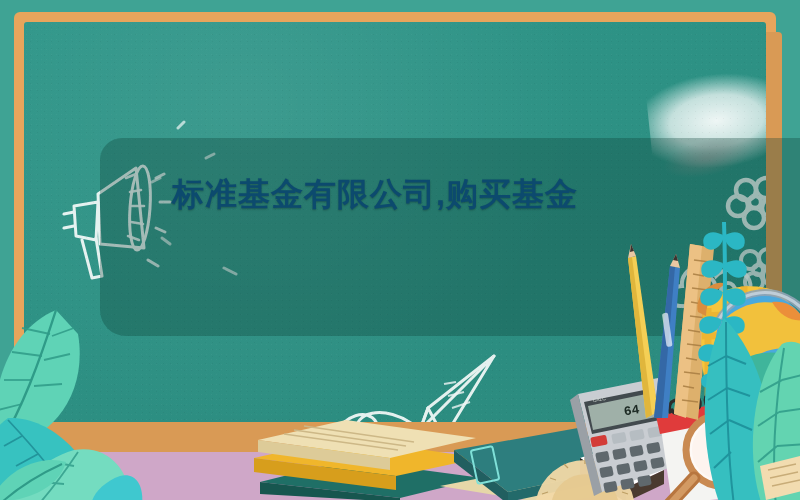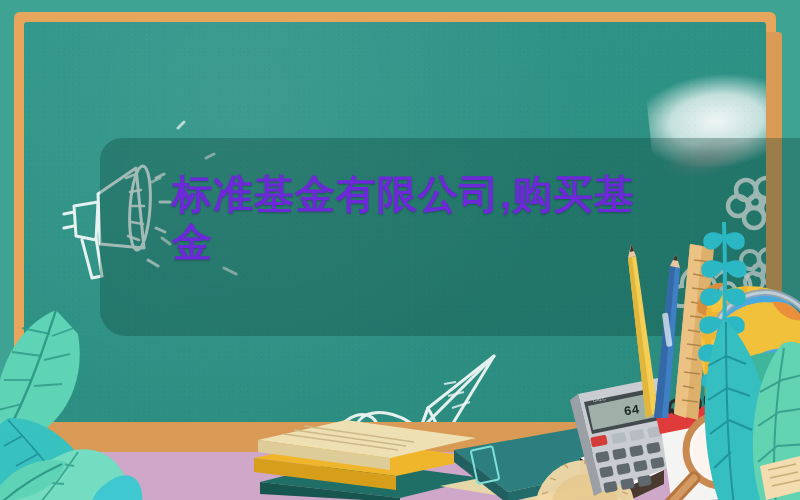--- a/index.html
+++ b/index.html
@@ -59,21 +59,21 @@
   }
 
   
   .title-panel{
     position:absolute;left:100px;top:138px;width:700px;height:198px;
     background:rgba(10,60,50,.30);
     border-top-left-radius:22px;border-bottom-left-radius:26px;
   }
   .title-text{
     position:absolute;left:172px;top:170px;width:480px;
-    color:#6d28d9;font-weight:700;font-size:40px;line-height:48px;
+    color:#0c4a6e;font-weight:700;font-size:32px;line-height:48px;
     letter-spacing:1px;
     text-shadow:0 1px 2px rgba(0,0,0,.25);
     font-family:"Liberation Sans","DejaVu Sans",sans-serif;
   }
 
   
   .leaf{position:absolute;}
 
   svg{display:block;overflow:visible;}
   .nosel{user-select:none;}

